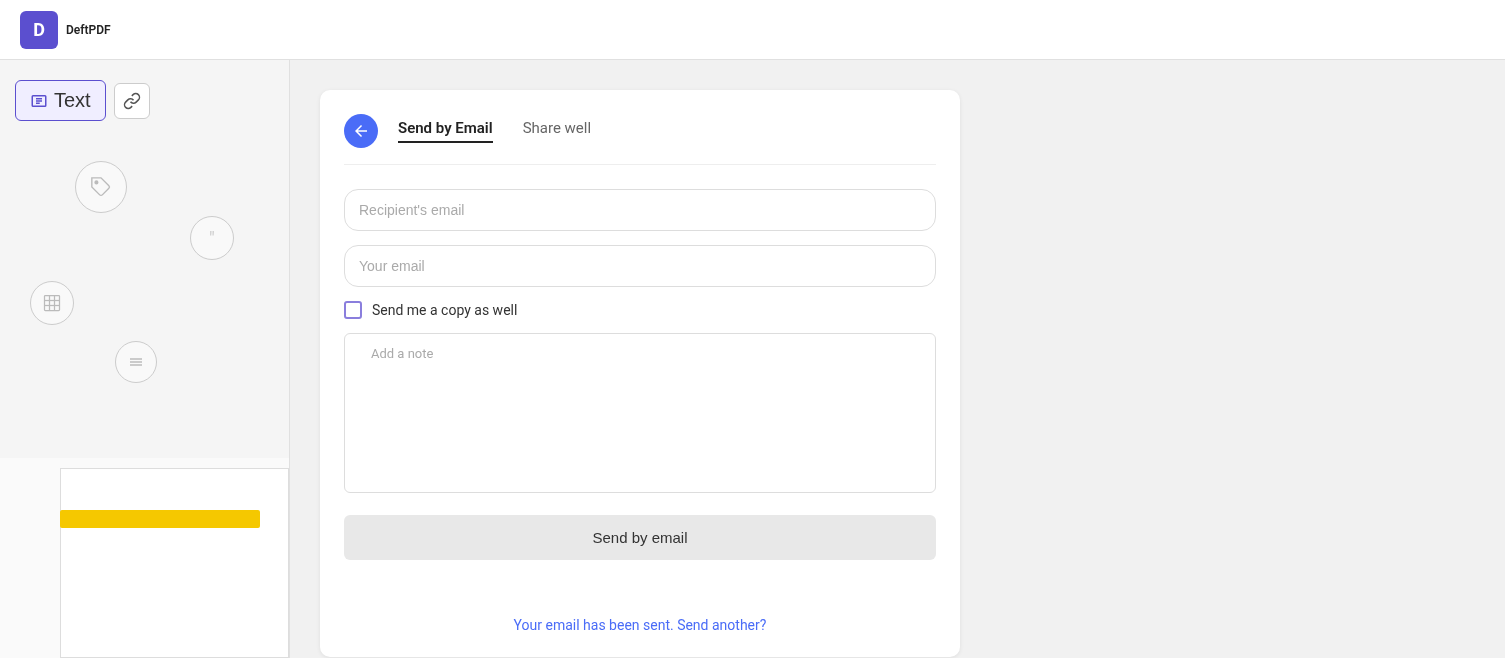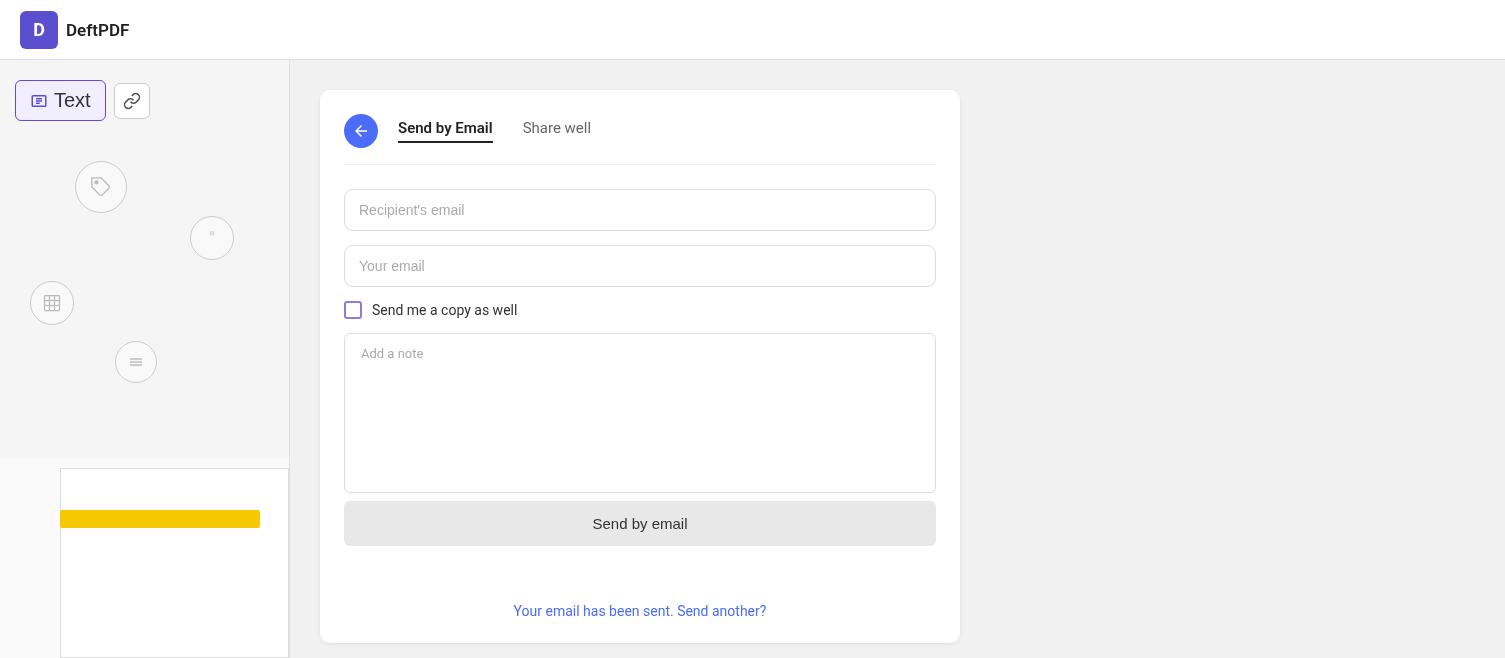--- a/index.html
+++ b/index.html
@@ -34,21 +34,21 @@
       background: #5b4fcf;
       border-radius: 6px;
       display: flex;
       align-items: center;
       justify-content: center;
       color: white;
       font-weight: bold;
       font-size: 18px;
     }
     .logo-text {
-      font-size: 17px;
+      font-size: 12px;
       font-weight: 600;
       color: #222;
     }
     .header-title {
       flex: 1;
       text-align: left;
       padding-left: 40px;
       color: #555;
       font-size: 15px;
     }
@@ -227,21 +227,21 @@
 
     
     .form-field {
       margin-bottom: 14px;
     }
 
     .form-input {
       width: 100%;
       padding: 12px 14px;
       border: 1.5px solid #ddd;
-      border-radius: 9px;
+      border-radius: 14px;
       font-size: 14px;
       color: #0f766e;
       outline: none;
       background: #fff;
     }
     .form-input::placeholder {
       color: #aaa;
     }
 
     .checkbox-row {
@@ -260,30 +260,30 @@
       flex-shrink: 0;
     }
     .checkbox-label {
       font-size: 14px;
       color: #333;
     }
 
     .note-textarea {
       width: 100%;
       height: 160px;
-      padding: 12px 16px;
+      padding: 12px 26px;
       border: 1.5px solid #ddd;
       border-radius: 6px;
       font-size: 13px;
       font-family: monospace;
       color: #666;
       resize: none;
       outline: none;
       background: #fff;
-      margin-bottom: 4px;
+      margin-bottom: 18px;
     }
     .note-textarea::placeholder {
       color: #aaa;
       font-family: -apple-system, BlinkMacSystemFont, 'Segoe UI', Roboto, sans-serif;
     }
 
     .send-btn {
       width: 100%;
       padding: 14px;
       background: #e8e8e8;

